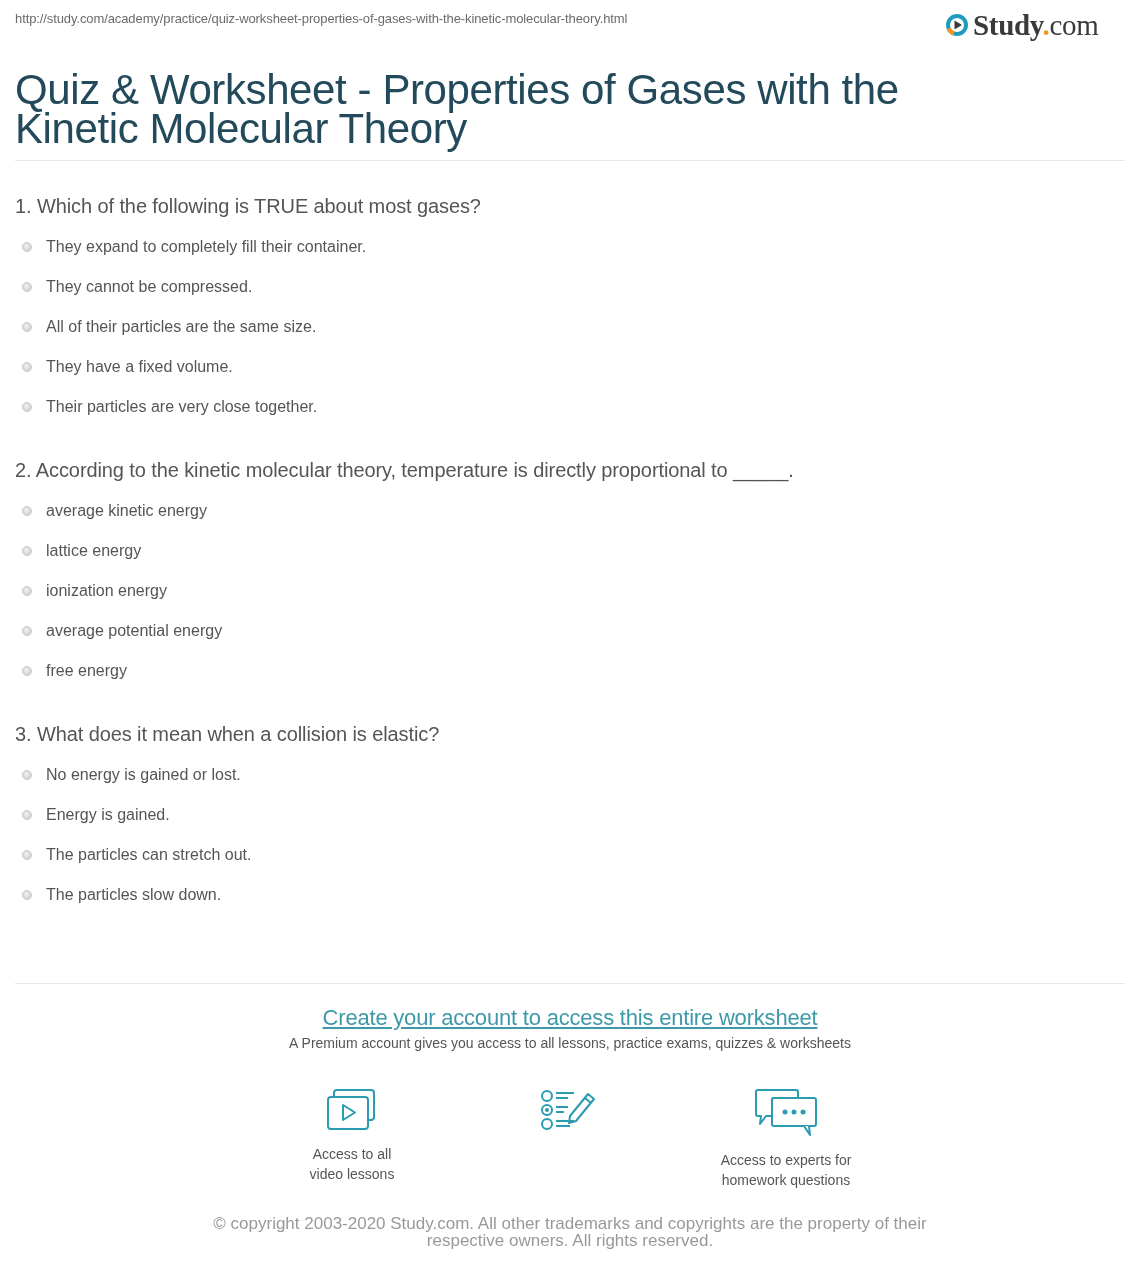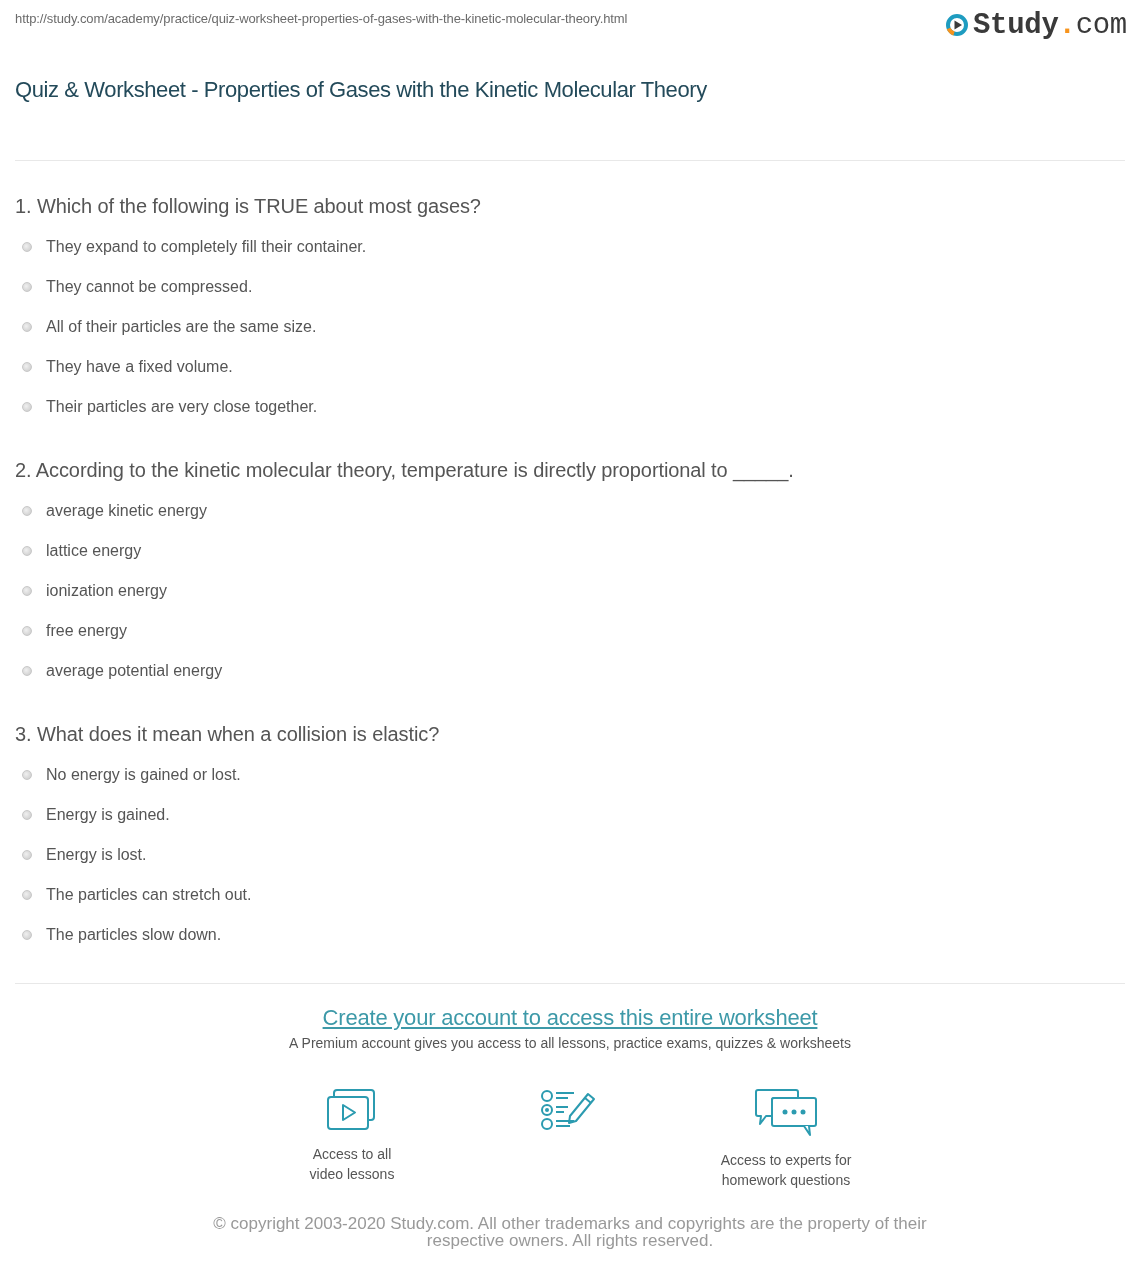--- a/index.html
+++ b/index.html
@@ -3,25 +3,25 @@
   <meta charset="utf-8">
   <style>
     * { box-sizing: border-box; margin: 0; padding: 0; }
     html, body { width: 1140px; height: 1280px; background: #ffffff; overflow: hidden; }
     body { font-family: "Liberation Sans", "DejaVu Sans", sans-serif; color: #555555; position: relative; }
 
     .topbar { position: absolute; left: 0; top: 0; width: 971px; height: 50px; }
     .url { position: absolute; left: 15px; top: 11px; font-size: 13px; color: #6b6b6b; letter-spacing: -0.1px; }
     .logo { position: absolute; left: 945px; top: 8px; height: 34px; display: flex; align-items: center; }
     .logo svg { width: 24px; height: 24px; margin-right: 4px; }
-    .logo-text { font-size: 29px; color: #3a3a3a; font-weight: bold; letter-spacing: -0.3px; font-family: Liberation Mono, monospace; }
+    .logo-text { font-size: 29px; color: #3a3a3a; font-weight: bold; letter-spacing: -0.3px; font-family: Liberation Serif, serif; }
     .logo-text .dot { color: #f7941d; }
     .logo-text .com { font-weight: normal; }
 
-    .title { position: absolute; left: 15px; top: 70px; width: 900px; font-size: 22px; line-height: 39px; color: #234a5a; font-weight: normal; letter-spacing: -0.4px; }
+    .title { position: absolute; left: 15px; top: 70px; width: 900px; font-size: 42px; line-height: 39px; color: #234a5a; font-weight: normal; letter-spacing: -0.4px; }
 
     .divider { position: absolute; left: 15px; width: 1110px; height: 1px; background: #e8e8e8; }
 
     .question { position: absolute; left: 15px; font-size: 20px; font-weight: normal; color: #555555; letter-spacing: -0.1px; }
     .answers { position: absolute; left: 22px; list-style: none; }
     .answer { height: 40px; display: flex; align-items: center; }
     .radio { width: 10px; height: 10px; border-radius: 50%; background: radial-gradient(circle at 40% 40%, #f0f0f0 0%, #d4d4d4 70%, #bdbdbd 100%); border: 1px solid #c8c8c8; margin-right: 14px; flex-shrink: 0; }
     .answer-text { font-size: 16px; color: #555555; }
 
     .cta { position: absolute; left: 0; top: 1005px; width: 1140px; text-align: center; }
@@ -87,41 +87,37 @@
   <li class="answer">
       <span class="radio"></span>
       <span class="answer-text">lattice energy</span>
     </li>
   <li class="answer">
       <span class="radio"></span>
       <span class="answer-text">ionization energy</span>
     </li>
   <li class="answer">
       <span class="radio"></span>
-      <span class="answer-text">free energy</span>
+      <span class="answer-text">average potential energy</span>
     </li>
   <li class="answer">
       <span class="radio"></span>
-      <span class="answer-text">average potential energy</span>
+      <span class="answer-text">free energy</span>
     </li>
 </ul>
 
 <div class="question" style="top:723px;">3. What does it mean when a collision is elastic?</div>
 <ul class="answers" style="top:755px;">
   <li class="answer">
       <span class="radio"></span>
       <span class="answer-text">No energy is gained or lost.</span>
     </li>
   <li class="answer">
       <span class="radio"></span>
       <span class="answer-text">Energy is gained.</span>
-    </li>
-  <li class="answer">
-      <span class="radio"></span>
-      <span class="answer-text">Energy is lost.</span>
     </li>
   <li class="answer">
       <span class="radio"></span>
       <span class="answer-text">The particles can stretch out.</span>
     </li>
   <li class="answer">
       <span class="radio"></span>
       <span class="answer-text">The particles slow down.</span>
     </li>
 </ul>

